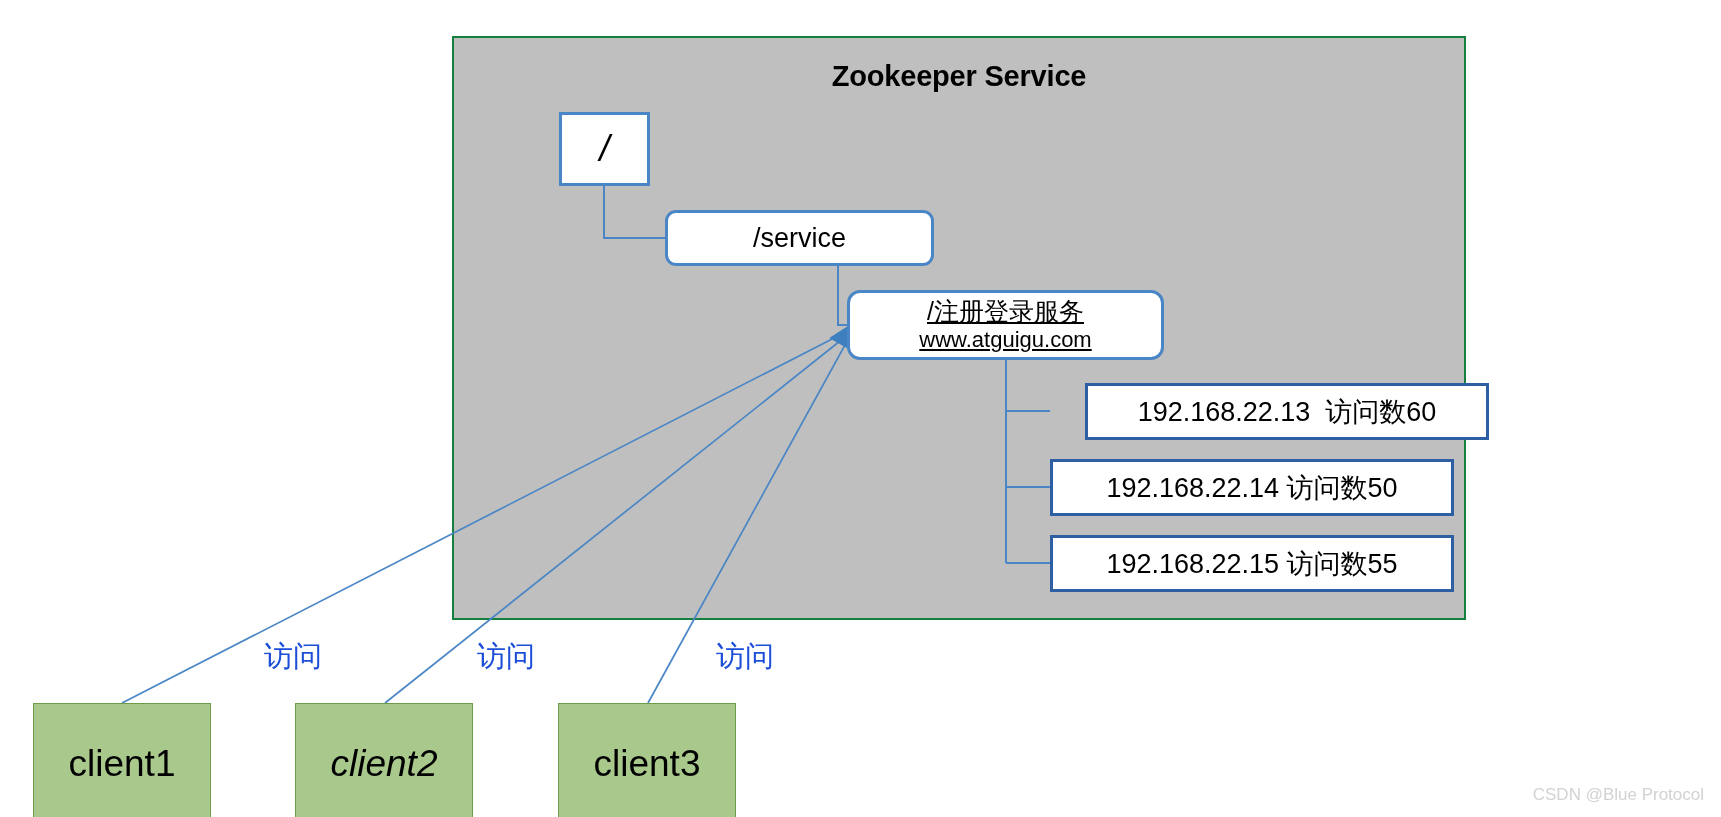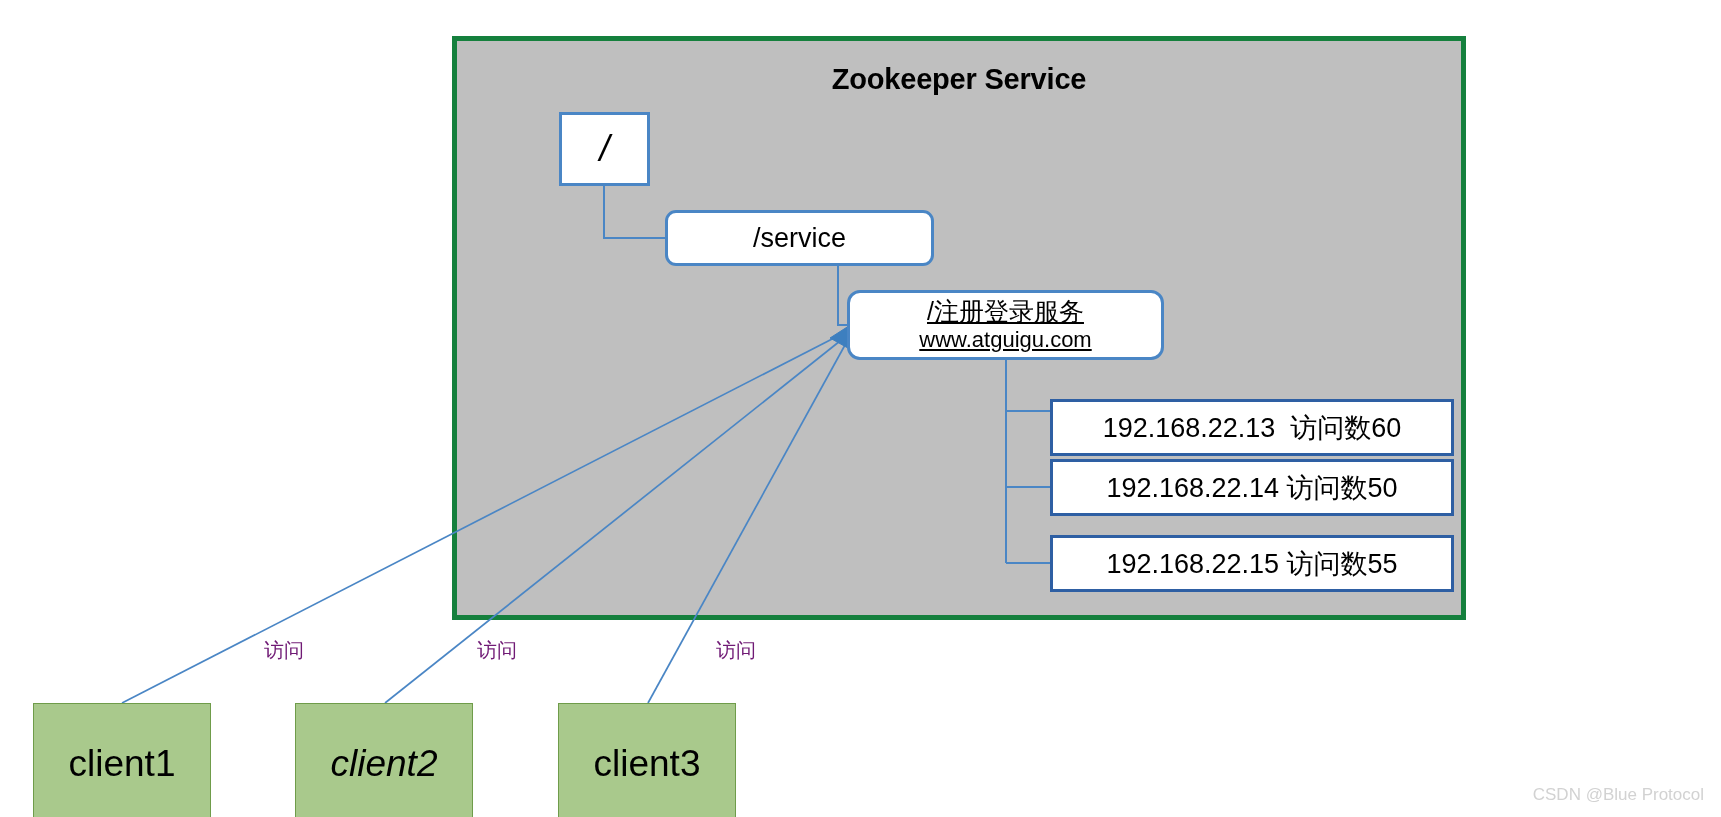--- a/index.html
+++ b/index.html
@@ -20,21 +20,21 @@
   }
 
   
   #zk-container {
     position: absolute;
     left: 452px;
     top: 36px;
     width: 1014px;
     height: 584px;
     background: #bfbfbf;
-    border: 5px solid #15803d;
+    border: 2px solid #15803d;
     box-sizing: border-box;
   }
   #zk-title {
     position: absolute;
     left: 0;
     top: 22px;
     width: 100%;
     text-align: center;
     font-size: 29px;
     font-weight: bold;
@@ -105,21 +105,21 @@
     background: #ffffff;
     border: 3px solid #2e5fa3;
     box-sizing: border-box;
     display: flex;
     align-items: center;
     justify-content: center;
     font-size: 27px;
     color: #000000;
     white-space: pre;
   }
-  #ip-0 { top: 399px; }
+  #ip-0 { top: 383px; margin-left: 35px; }
   #ip-1 { top: 459px; }
   #ip-2 { top: 535px; }
 
   
   .client-box {
     position: absolute;
     top: 703px;
     width: 178px;
     height: 122px;
     background: #a9c98c;
@@ -131,22 +131,22 @@
     font-size: 37px;
     color: #000000;
   }
   #client-0 { left: 33px; }
   #client-1 { left: 295px; font-style: italic; }
   #client-2 { left: 558px; }
 
   
   .access-label {
     position: absolute;
-    font-size: 20px;
-    color: #701a75;
+    font-size: 29px;
+    color: #1d4ed8;
     font-weight: normal;
     white-space: nowrap;
   }
   #access-0 { left: 264px; top: 637px; }
   #access-1 { left: 477px; top: 637px; }
   #access-2 { left: 716px; top: 637px; }
 
   
   #watermark {
     position: absolute;

